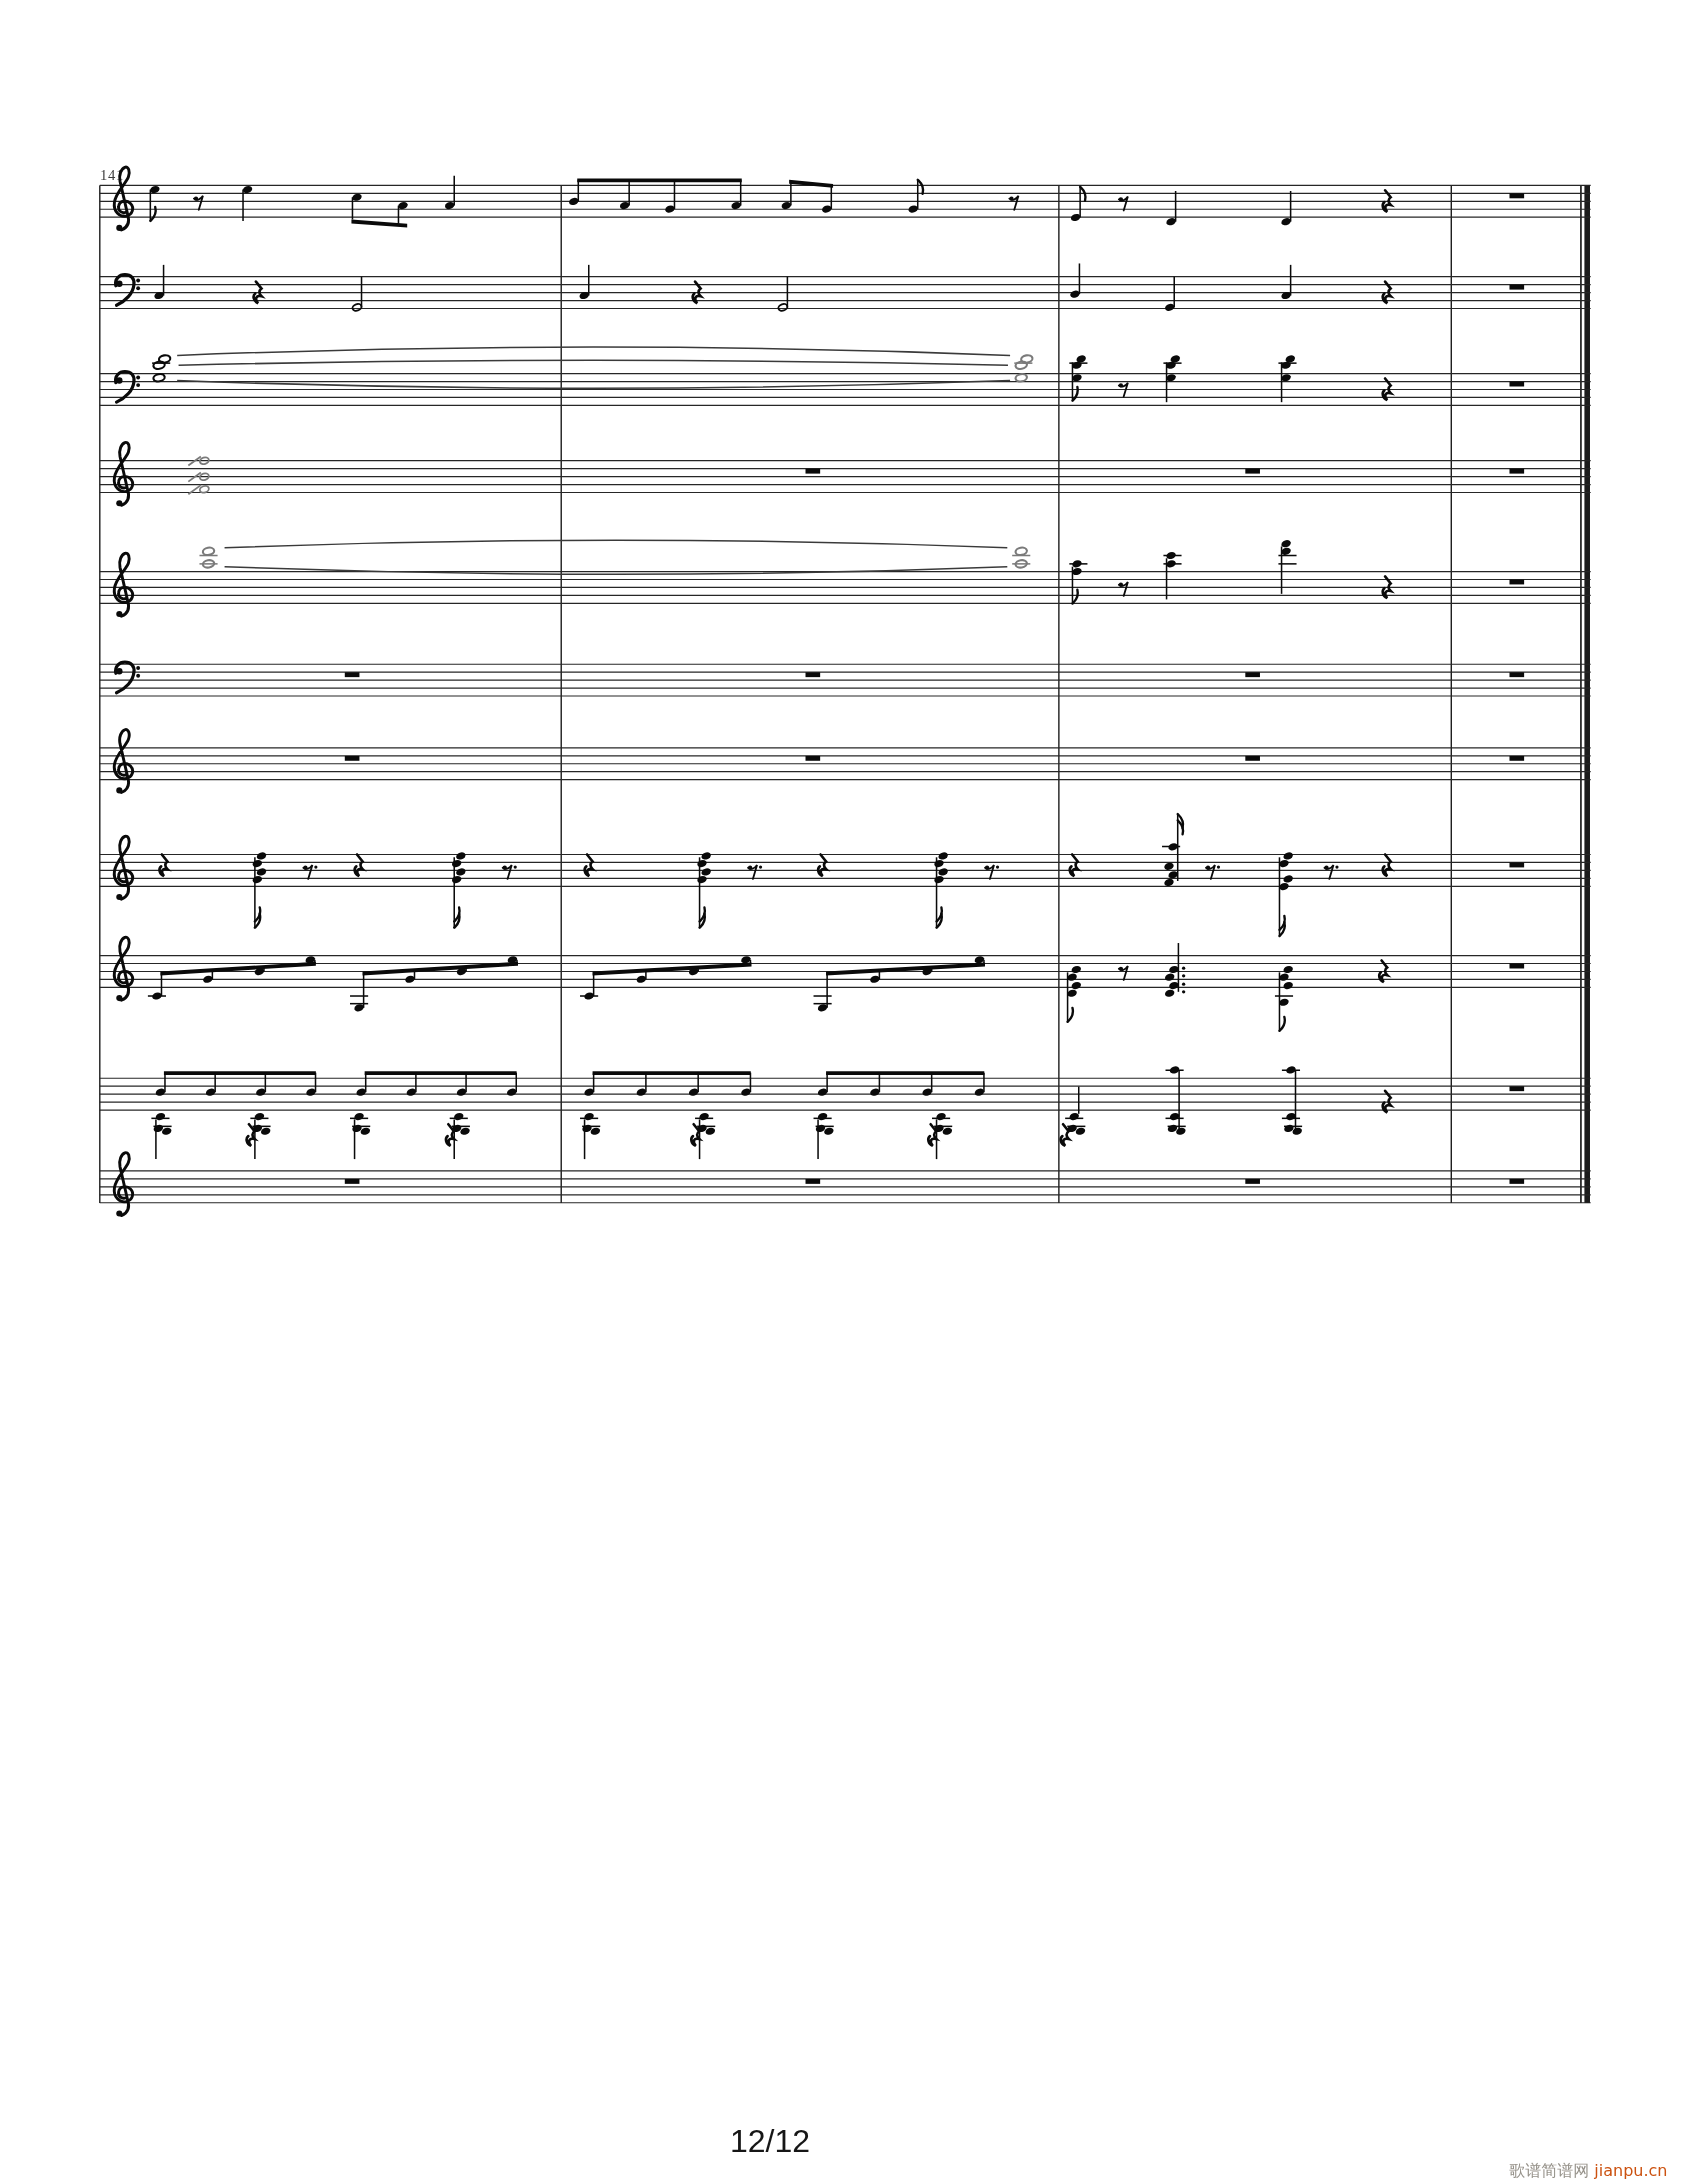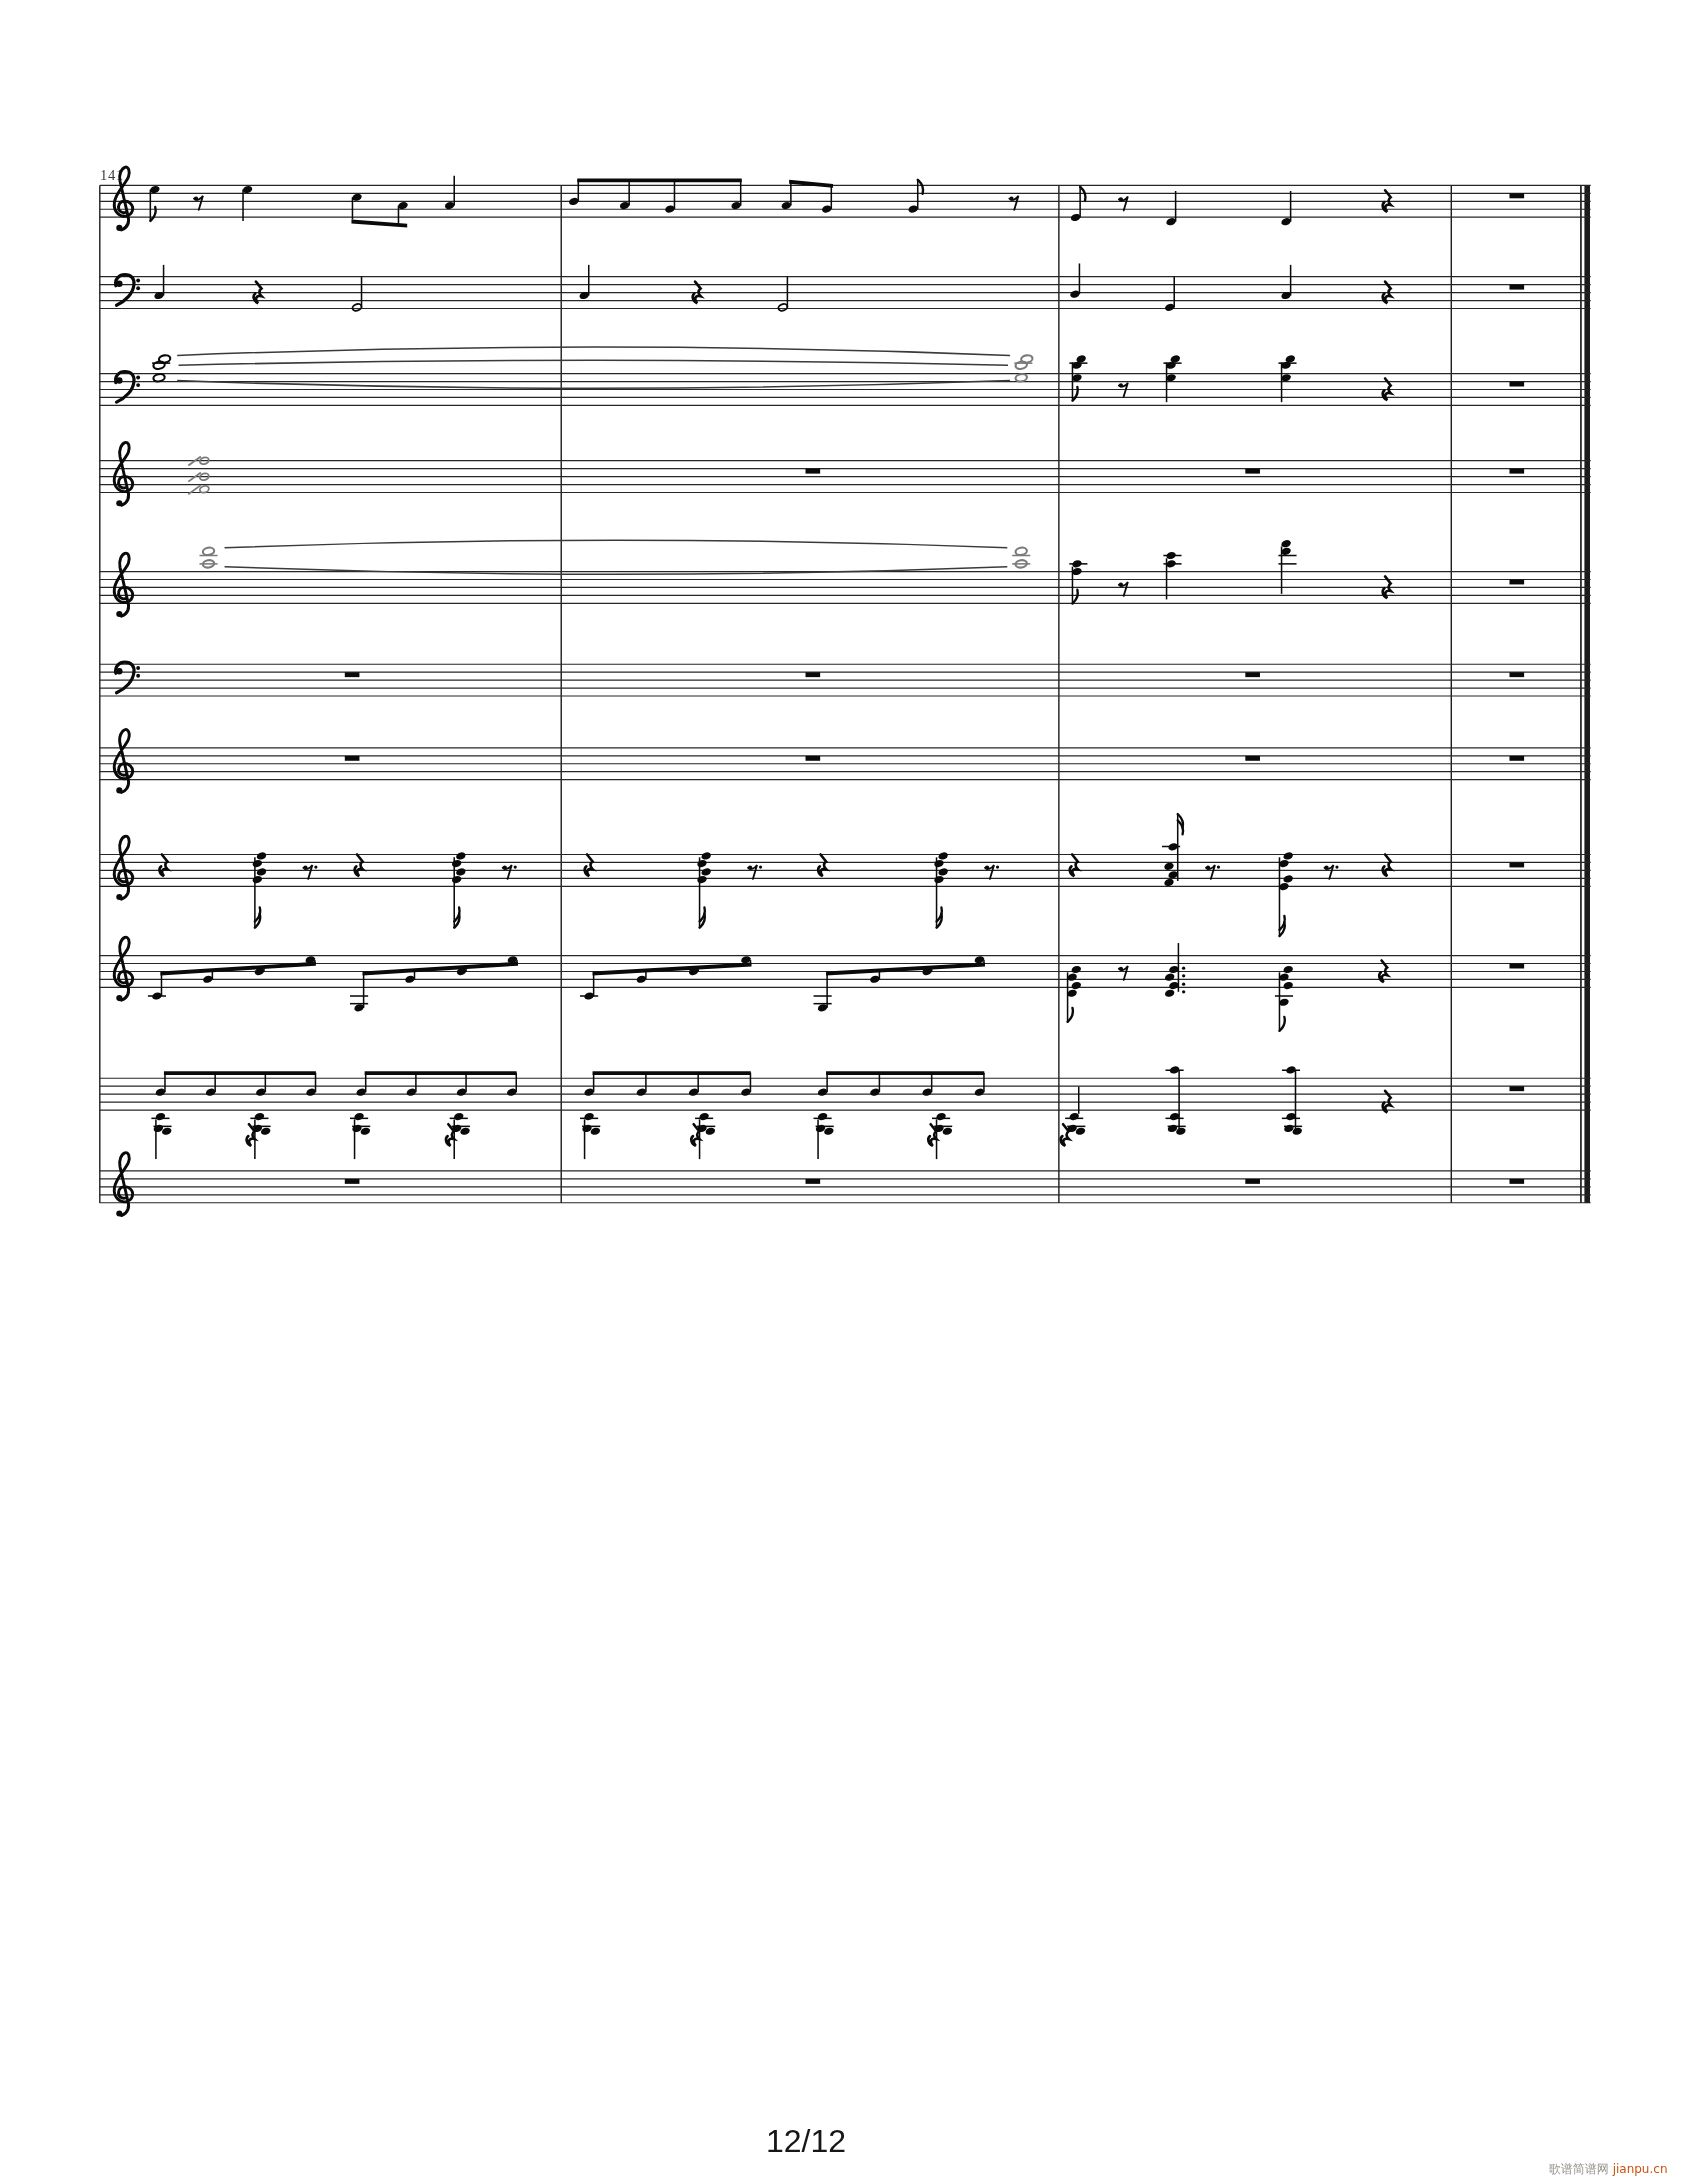--- a/index.html
+++ b/index.html
@@ -7,24 +7,24 @@
     position:relative;width:1687px;height:2183px;background:#ffffff;
     font-family:"Liberation Sans",sans-serif;overflow:hidden;
   }
   #score-svg{position:absolute;left:0;top:0;}
   .measure-number{
     position:absolute;left:100px;top:167px;font-family:"Liberation Serif",serif;
     font-size:14.6px;color:#3c3c3c;letter-spacing:0.7px;
   }
   .page-number{
     position:absolute;left:0;top:2123px;width:1540px;text-align:center;
-    font-size:32px;color:#161616;font-family:"Liberation Sans",sans-serif;padding-left:36px;
+    font-size:32px;color:#161616;font-family:"Liberation Sans",sans-serif;
   }
   .watermark{
-    position:absolute;right:19.5px;top:2161px;font-size:12px;
+    position:absolute;right:19.5px;top:2161px;font-size:16px;
     font-family:"DejaVu Sans",sans-serif;color:#96928a;white-space:nowrap;
   }
   .watermark .wm-url{color:#cc5210;}
 </style>
 </head>
 <body>
 
 <div class="page">
   <div class="measure-number">141</div>
   <svg id="score-svg" width="1687" height="2183" viewBox="0 0 2420 3132">

